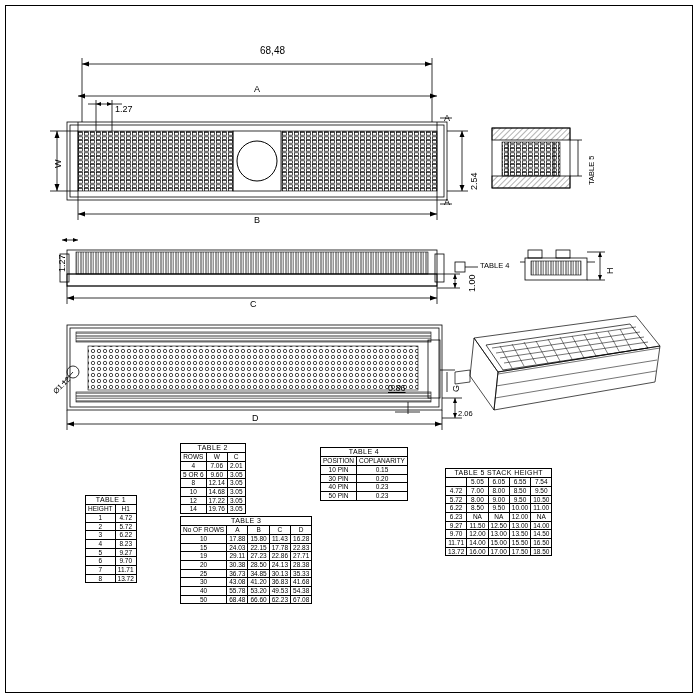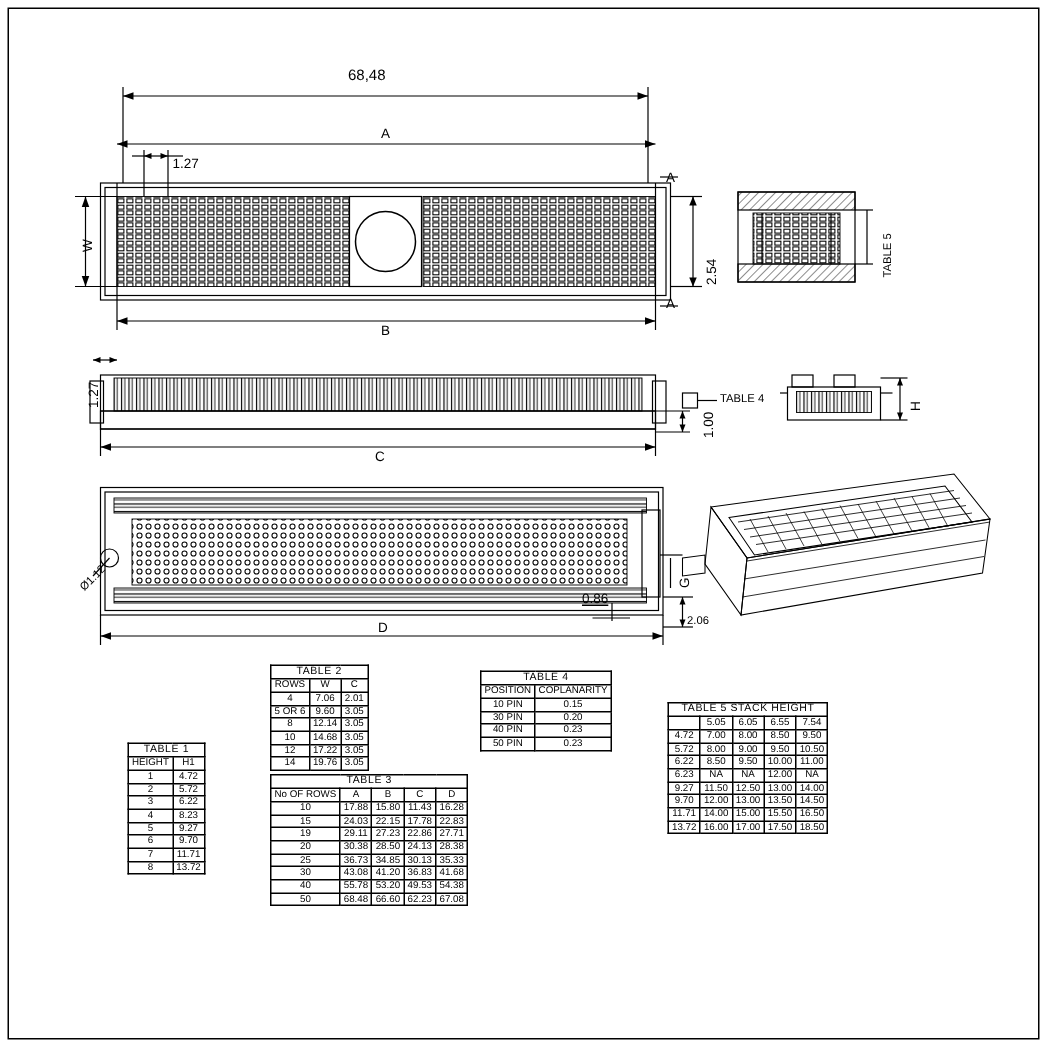--- a/index.html
+++ b/index.html
@@ -1,21 +1,21 @@
 <!DOCTYPE html>
 <html><head>
 <meta charset="utf-8">
 <style>
   html,body{margin:0;padding:0;background:#fff;}
   body{width:700px;height:700px;font-family:"Liberation Sans",sans-serif;color:#000;}
   #sheet{position:relative;width:700px;height:700px;overflow:hidden;background:#fff;}
   .frame{position:absolute;left:5px;top:5px;width:688px;height:688px;border:1px solid #000;box-sizing:border-box;}
   .lbl{position:absolute;font-size:9px;line-height:1;white-space:nowrap;}
   .lbl.sm{font-size:7.5px;}
-  .lbl.dim{font-size:10px;}
+  .lbl.dim{font-size:10px;margin-left:28px;}
   .rot{transform-origin:left top;}
   
   table.t{position:absolute;border-collapse:collapse;font-size:6.5px;}
   table.t td,table.t th{border:1px solid #000;padding:0px 2px;text-align:center;font-weight:normal;line-height:1.18;white-space:nowrap;}
   table.t th.title{font-size:7px;letter-spacing:.4px;}
   svg{position:absolute;left:0;top:0;}
 </style>
 </head>
 <body>
 
@@ -226,21 +226,21 @@
   <div class="lbl rot" style="left:54px;top:168px;transform:rotate(-90deg);">W</div>
   <div class="lbl rot" style="left:470px;top:190px;transform:rotate(-90deg);">2.54</div>
 
   <div class="lbl rot" style="left:58px;top:272px;transform:rotate(-90deg);">1.27</div>
   <div class="lbl" style="left:250px;top:300px;">C</div>
   <div class="lbl rot" style="left:468px;top:292px;transform:rotate(-90deg);">1.00</div>
   <div class="lbl sm" style="left:480px;top:262px;">TABLE 4</div>
 
   <div class="lbl" style="left:252px;top:414px;">D</div>
   <div class="lbl sm rot" style="left:52px;top:390px;transform:rotate(-45deg);">Ø1.12</div>
-  <div class="lbl" style="left:388px;top:395px;text-decoration:underline;">0.86</div>
+  <div class="lbl" style="left:388px;top:384px;text-decoration:underline;">0.86</div>
   <div class="lbl sm" style="left:458px;top:410px;">2.06</div>
   <div class="lbl rot" style="left:452px;top:392px;transform:rotate(-90deg);">G</div>
 
   <div class="lbl sm rot" style="left:588px;top:185px;transform:rotate(-90deg);">TABLE 5</div>
   <div class="lbl rot" style="left:606px;top:274px;transform:rotate(-90deg);">H</div>
 
   <table class="t" style="left:85px;top:495px;">
     <tbody>
         <tr>
           <th class="title" colspan="2">TABLE 1</th>

